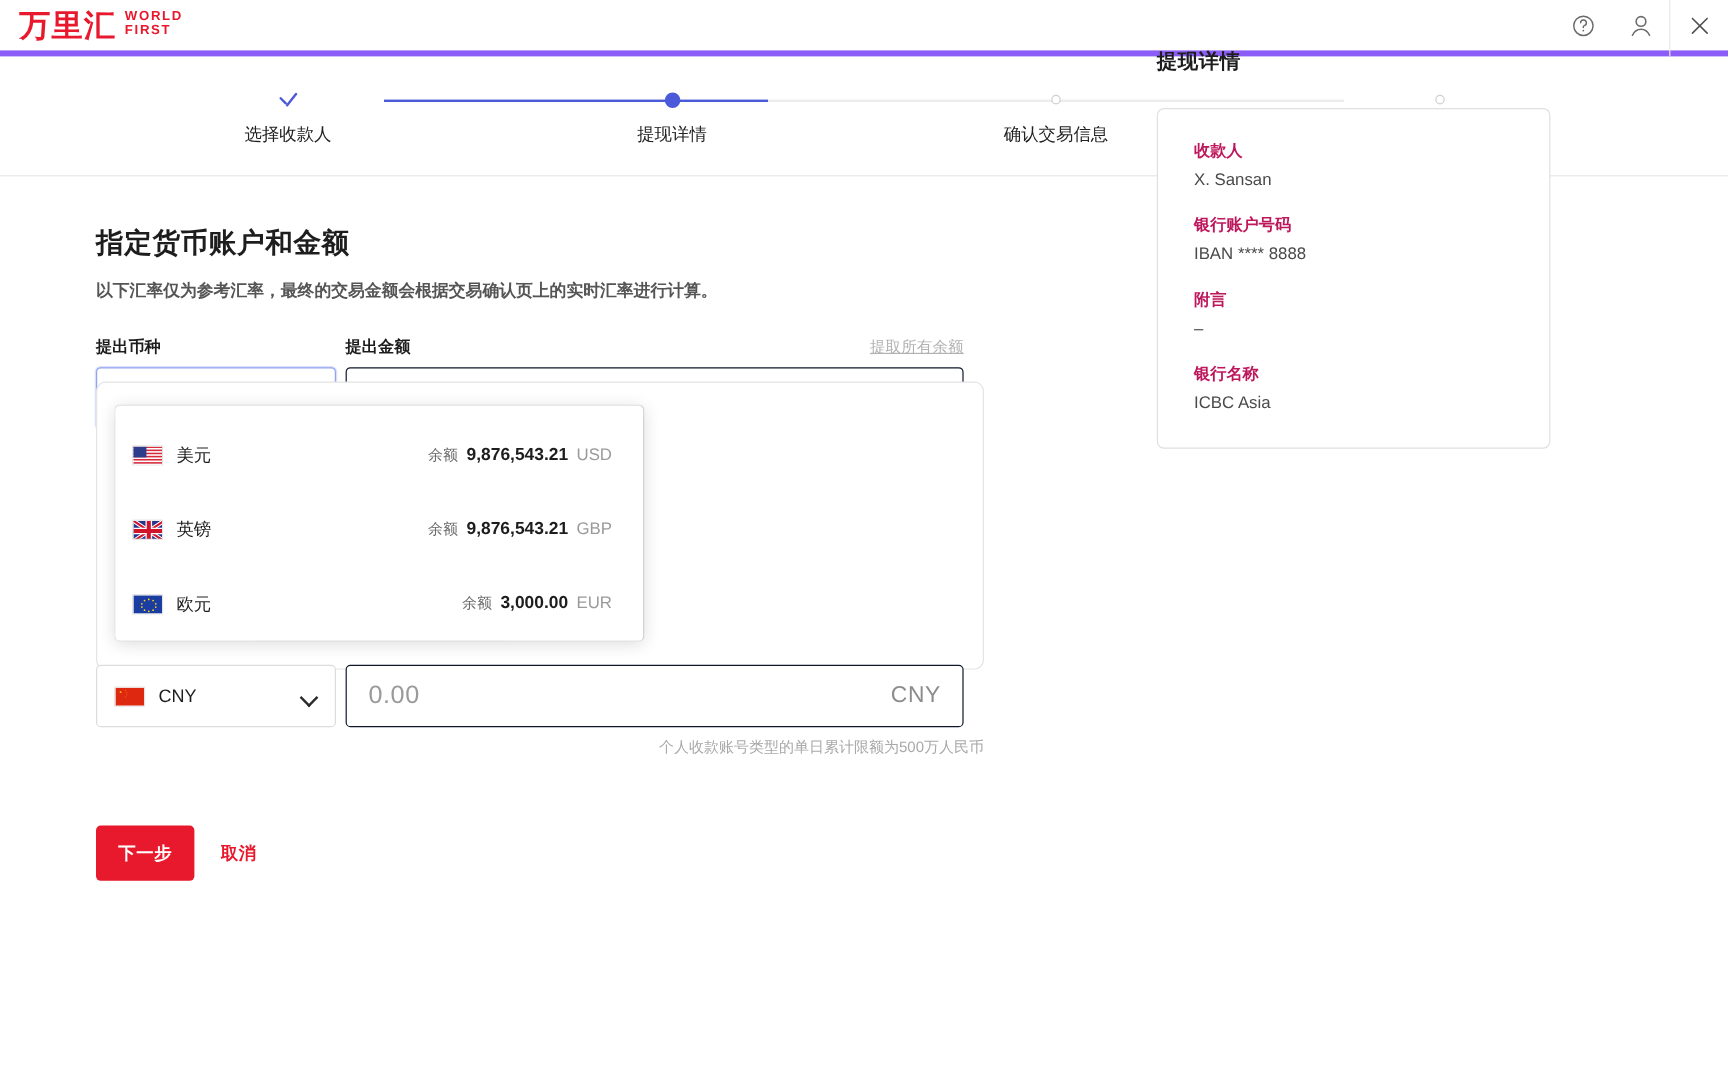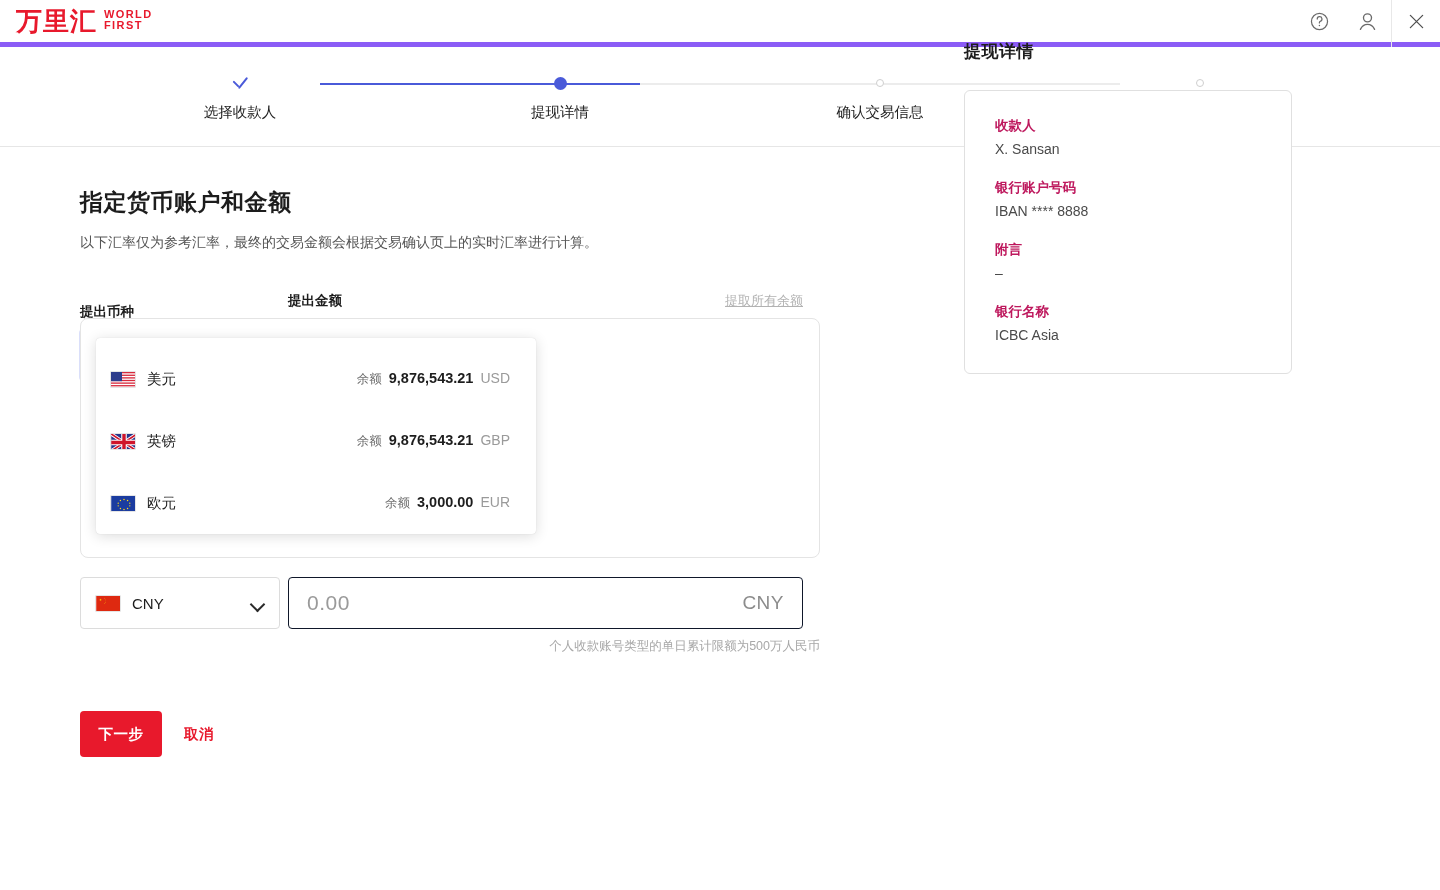--- a/index.html
+++ b/index.html
@@ -138,37 +138,38 @@
     font-size: 23px;
     font-weight: 700;
     color: #1d1d1d;
     margin: 0 0 16px 0;
     letter-spacing: .5px;
   }
   .page-sub {
     font-size: 14px;
     color: #555555;
     margin: 0 0 28px 0;
+    font-weight: bold;
   }
 
   .form-col {
     width: 740px;
     position: relative;
   }
 
   .field-row-labels {
     display: flex;
     margin-bottom: 8px;
   }
   .lbl {
     font-size: 13.5px;
     font-weight: 700;
     color: #1d1d1d;
   }
-  .lbl-cur { width: 200px; margin-top: 23px; }
+  .lbl-cur { width: 200px; }
   .lbl-amt-wrap {
     width: 515px;
     margin-left: 8px;
     display: flex;
     justify-content: space-between;
     align-items: center;
   }
   .link-disabled {
     font-size: 13px;
     color: #b2b2b2;

